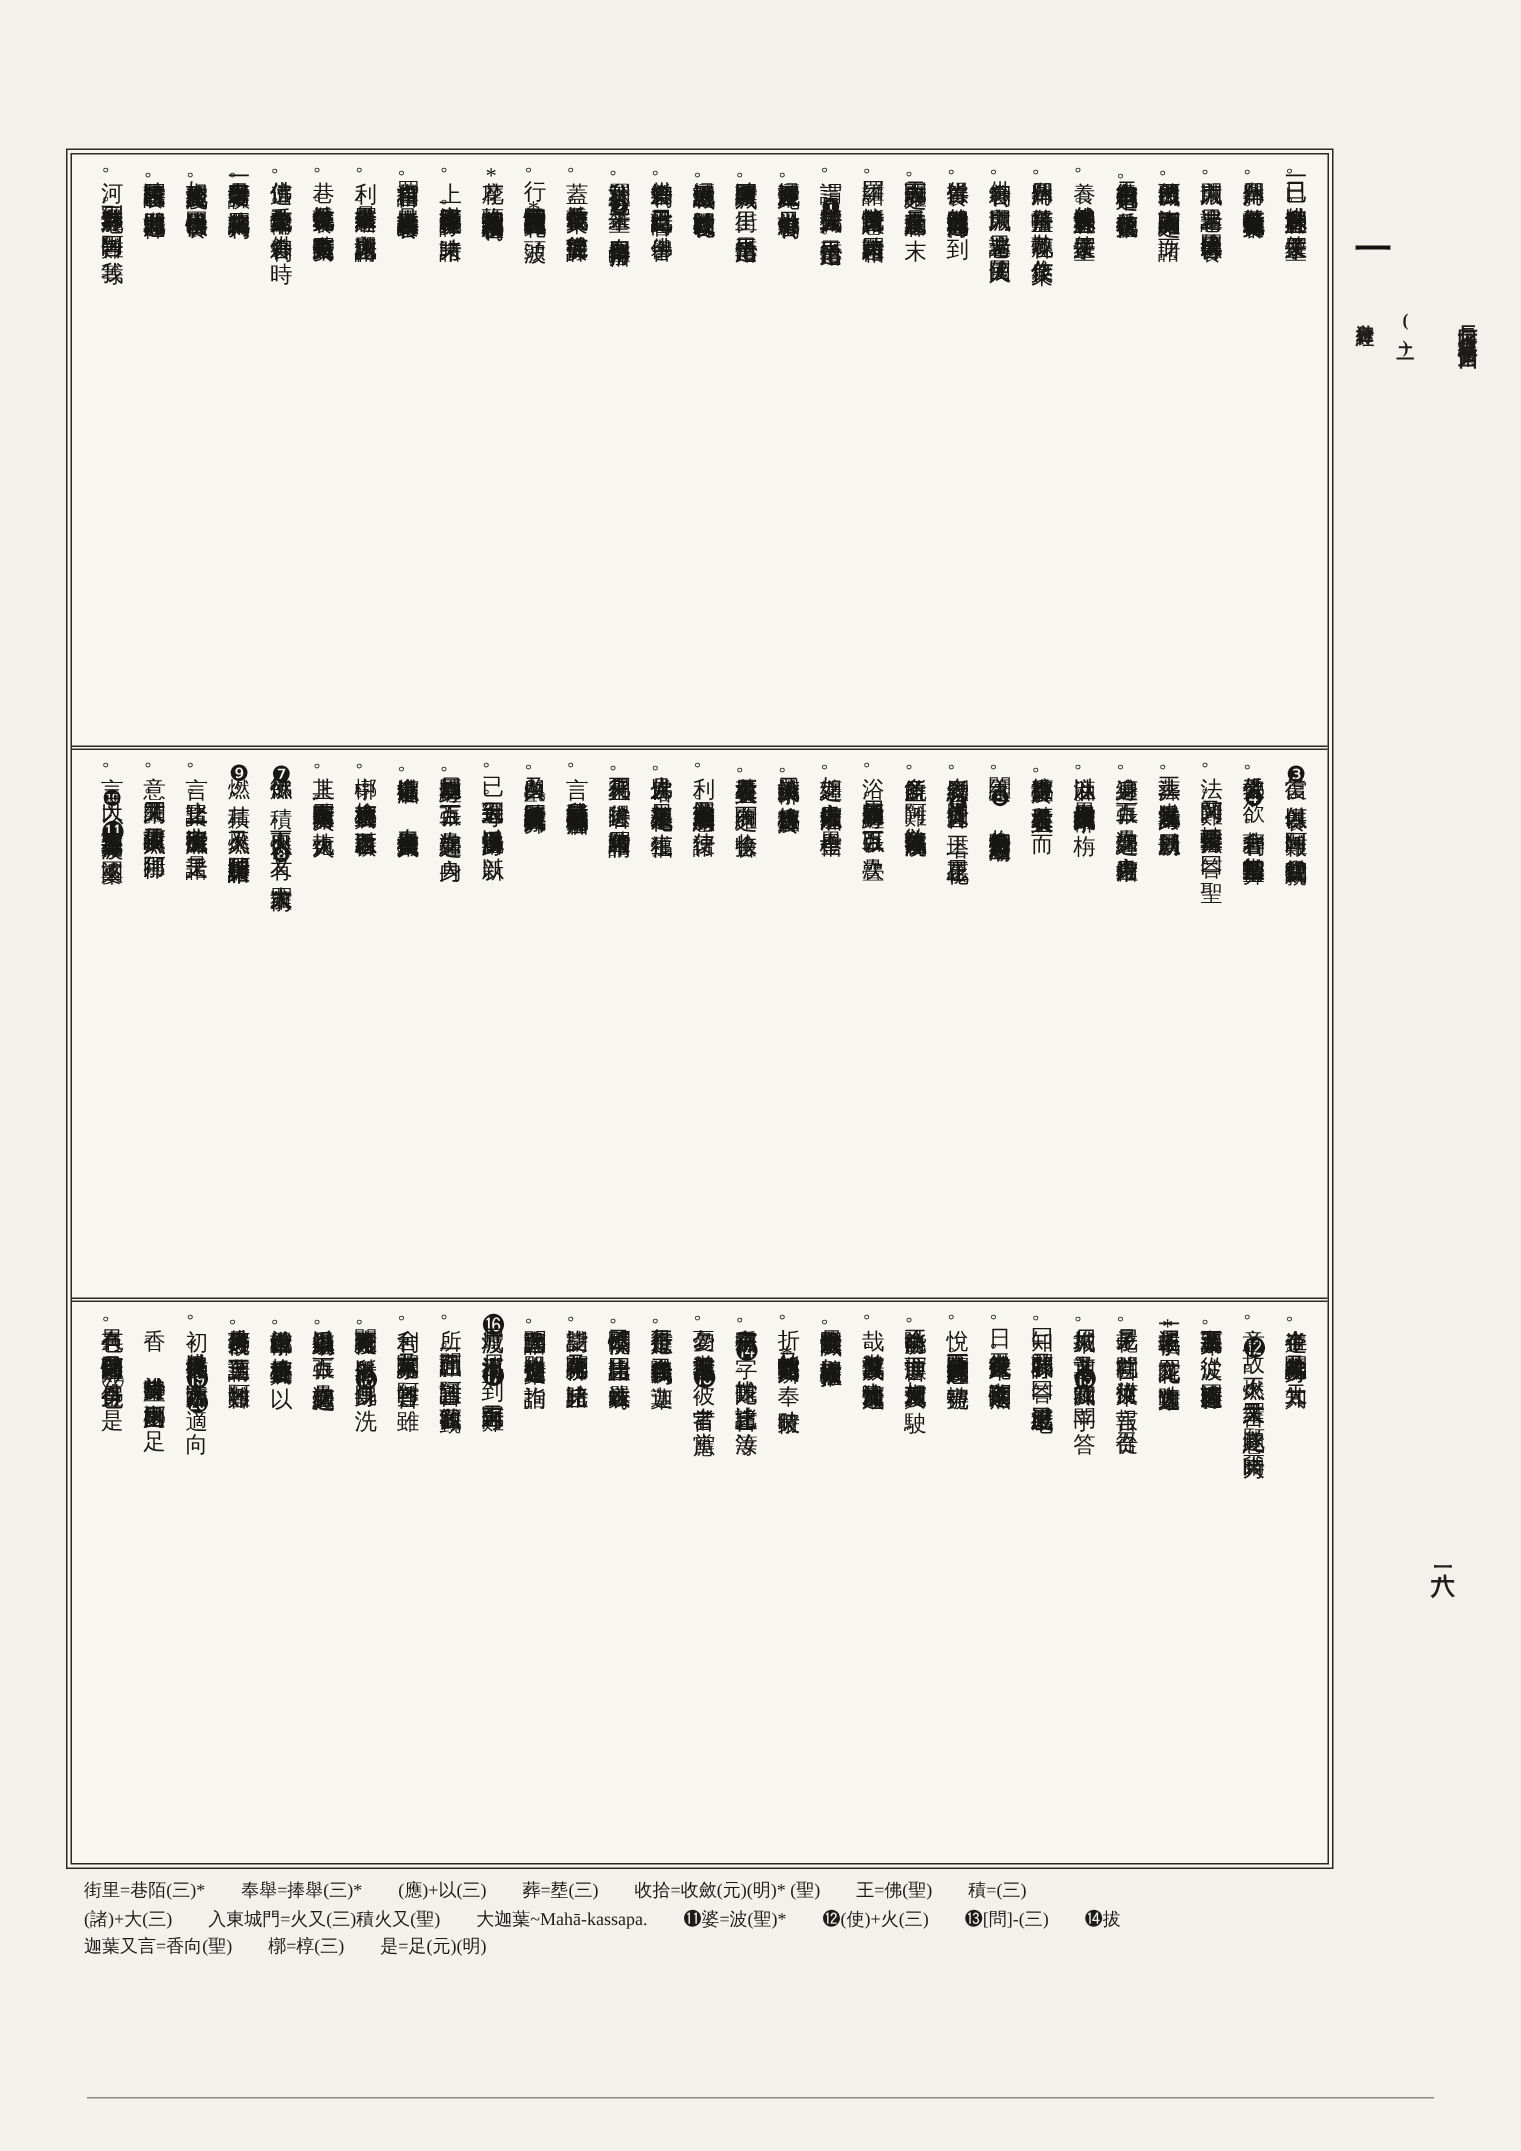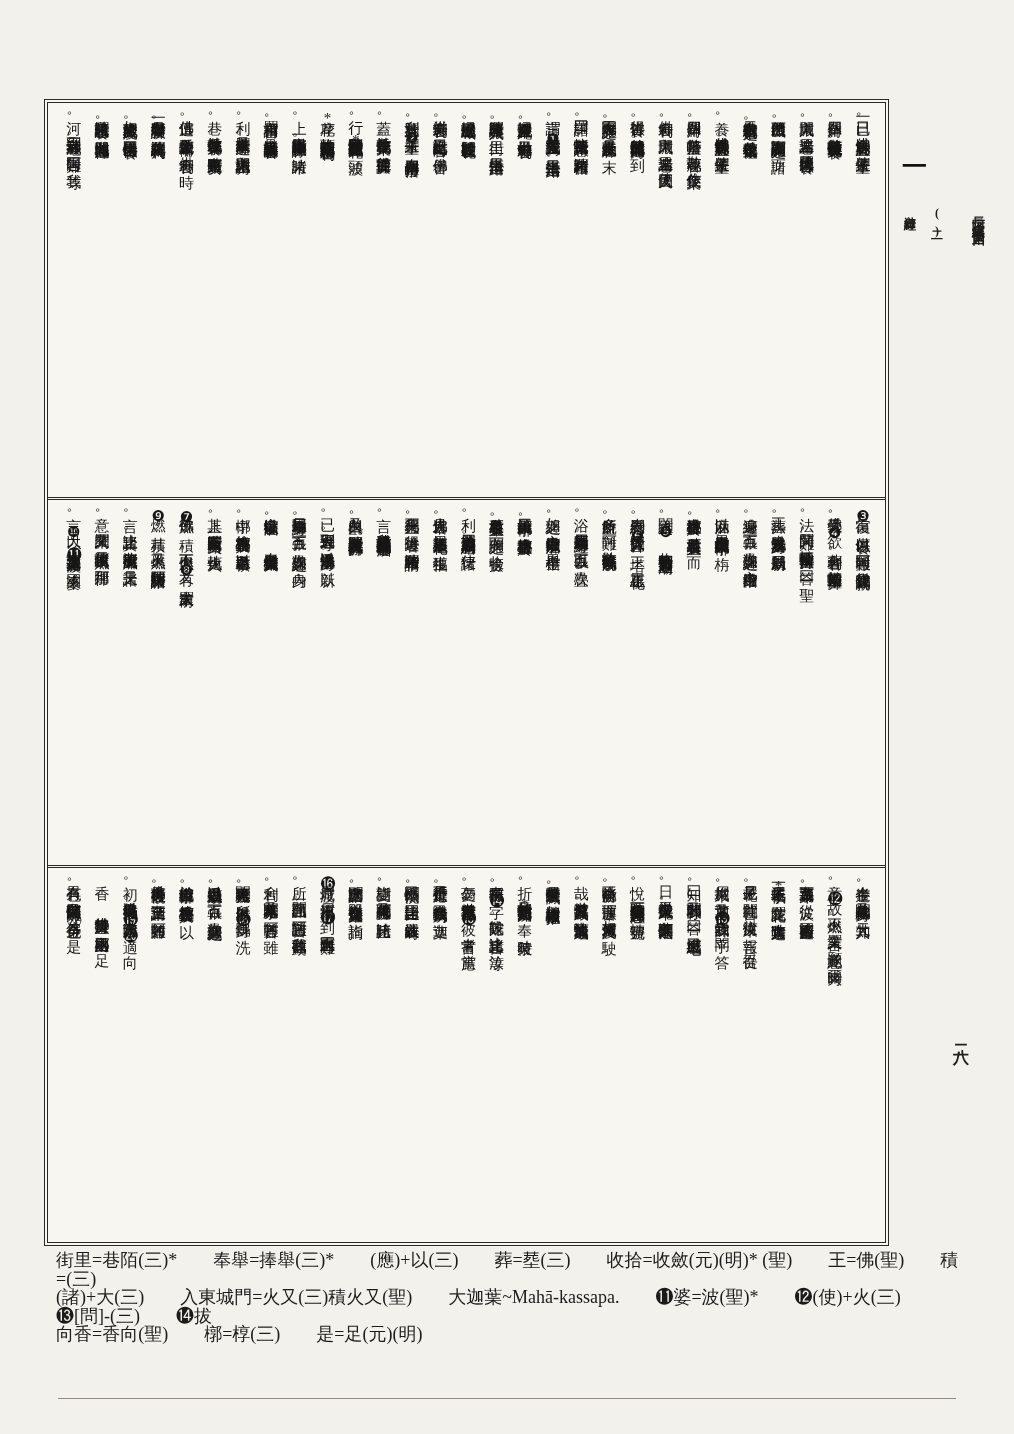--- a/index.html
+++ b/index.html
@@ -47,21 +47,21 @@
   .title-strip .sub2{
     display:block;margin-block-start:10px;font-size:12px;letter-spacing:2px;
   }
   .folio{
     position:absolute;left:950px;top:1032px;
     writing-mode:vertical-rl;text-orientation:upright;
     font-size:16px;letter-spacing:4px;font-weight:bold;color:#201f1d;
   }
   .footnotes{
     position:absolute;left:56px;top:1251px;width:906px;
-    font-size:18px;line-height:18.5px;color:#1b1b1a;
+    font-size:12px;line-height:18.5px;color:#1b1b1a;
   }
   .fn-line{white-space:pre-wrap;}
   .bottom-rule{
     position:absolute;left:58px;top:1398px;width:898px;height:1px;
     background:#8d8a82;
   }
 </style>
 </head>
 <body>
 
@@ -171,18 +171,18 @@
     <span>長阿含經卷第四</span>
     <span class="sub">(二)</span>
     <span class="sub2">遊行經</span>
   </div>
 
   <div class="folio">二八</div>
 
   <div class="footnotes">
       <div class="fn-line">❶街里=巷陌(三)*　　❷奉舉=捧舉(三)*　　❸(應)+以(三)　　❹葬=塟(三)　　❺收拾=收斂(元)(明)* (聖)　　❻王=佛(聖)　　❼積=𧂐(三)</div>
       <div class="fn-line">❽(諸)+大(三)　　入東城門=𧂐火又(三)積火又(聖)　　❿大迦葉~Mahā-kassapa.　　⓫婆=波(聖)*　　⓬(使)+火(三)　　⓭[問]-(三)　　⓮拔</div>
-      <div class="fn-line">⓴向香𧂐=香向𧂐(聖)　　㉑槨=椁(三)　　㉒是=足(元)(明)</div>
+      <div class="fn-line">迦葉又言=香向𧂐(聖)　　㉑槨=椁(三)　　㉒是=足(元)(明)</div>
     </div>
 
   <div class="bottom-rule"></div>
 
 </div>
 
 </body></html>

